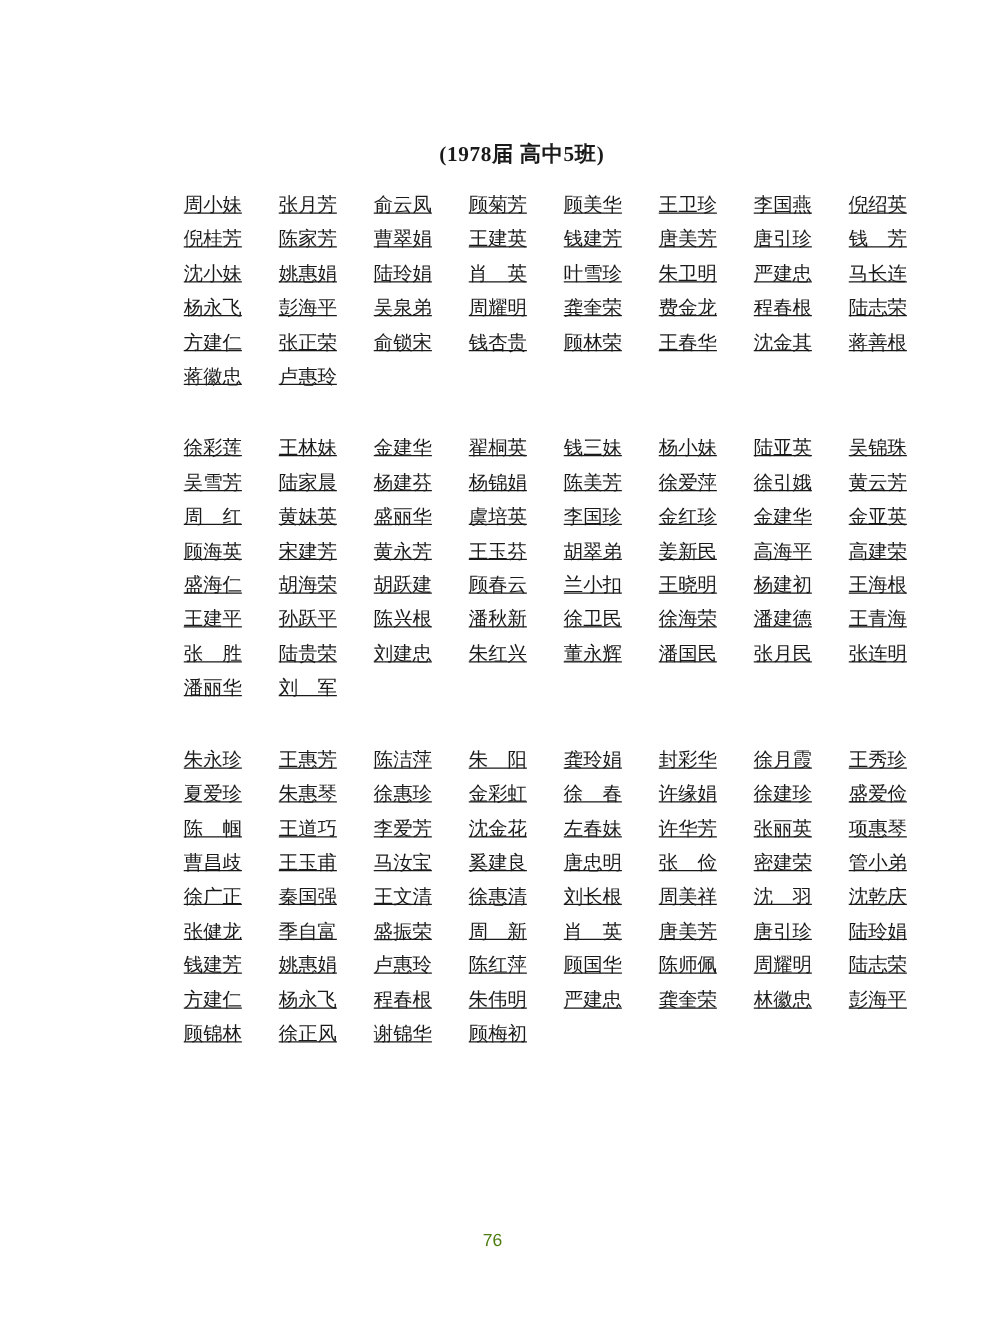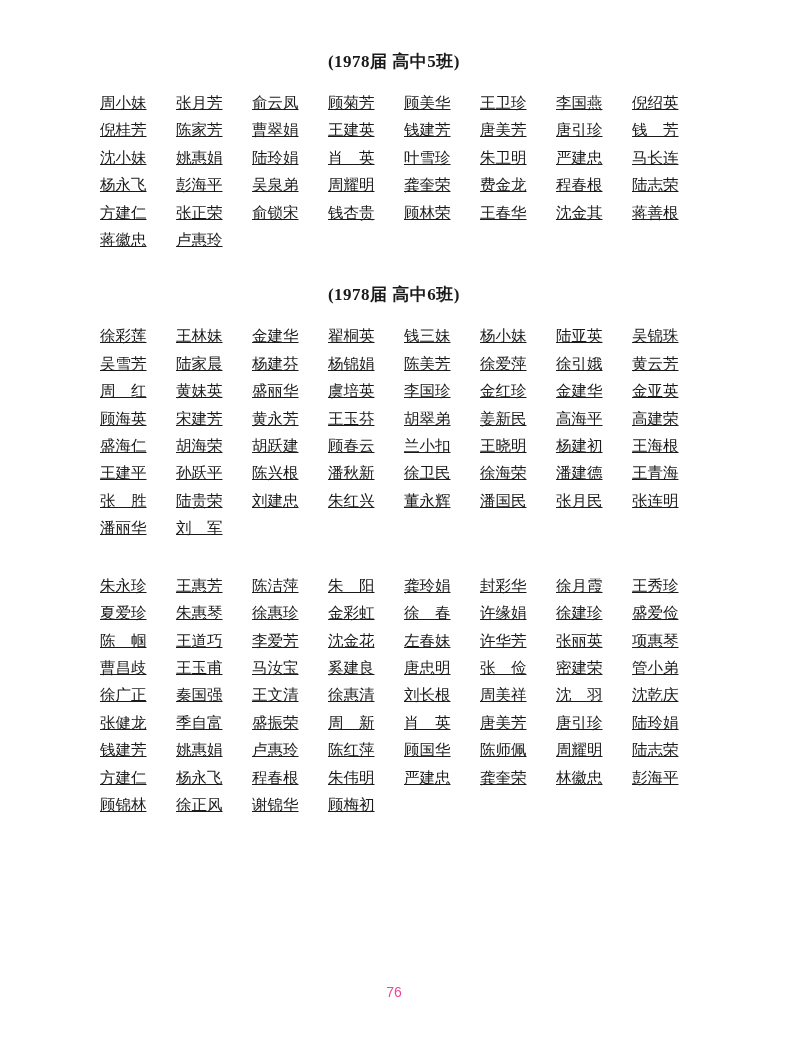--- a/index.html
+++ b/index.html
@@ -10,21 +10,22 @@
   .page {
     position: relative;
     width: 788px;
     height: 1063px;
     background: #ffffff;
     color: #1a1a1a;
     font-family: "Liberation Serif", "DejaVu Serif", serif;
     overflow: hidden;
   }
   #sections {
-    padding-top: 50px;
+    padding-top: 112px;
+    margin-left: 47px;
   }
   .class-section {
     margin-bottom: 30px;
   }
   .section-title {
     margin: 0 0 16px 0;
     text-align: center;
     font-size: 17px;
     font-weight: bold;
     letter-spacing: 0.5px;
@@ -40,21 +41,21 @@
     line-height: 27.4px;
     white-space: pre;
   }
   .page-number {
     position: absolute;
     left: 0;
     right: 0;
     top: 984px;
     text-align: center;
     font-size: 14px;
-    color: #ec4899;
+    color: #4d7c0f;
     font-family: "Liberation Sans", "DejaVu Sans", sans-serif;
   }
 </style>
 </head>
 <body>
 
 <div class="page">
   <div id="sections">
       <section class="class-section">
         <h2 class="section-title">(1978届 高中5班)</h2>
@@ -97,21 +98,20 @@
           <span class="name">钱杏贵</span>
           <span class="name">顾林荣</span>
           <span class="name">王春华</span>
           <span class="name">沈金其</span>
           <span class="name">蒋善根</span>
           <span class="name">蒋徽忠</span>
           <span class="name">卢惠玲</span>
         </div>
       </section>
       <section class="class-section">
-        <h2 class="section-title">(1978届 高中6班)</h2>
         <div class="name-grid">
           <span class="name">徐彩莲</span>
           <span class="name">王林妹</span>
           <span class="name">金建华</span>
           <span class="name">翟桐英</span>
           <span class="name">钱三妹</span>
           <span class="name">杨小妹</span>
           <span class="name">陆亚英</span>
           <span class="name">吴锦珠</span>
           <span class="name">吴雪芳</span>

